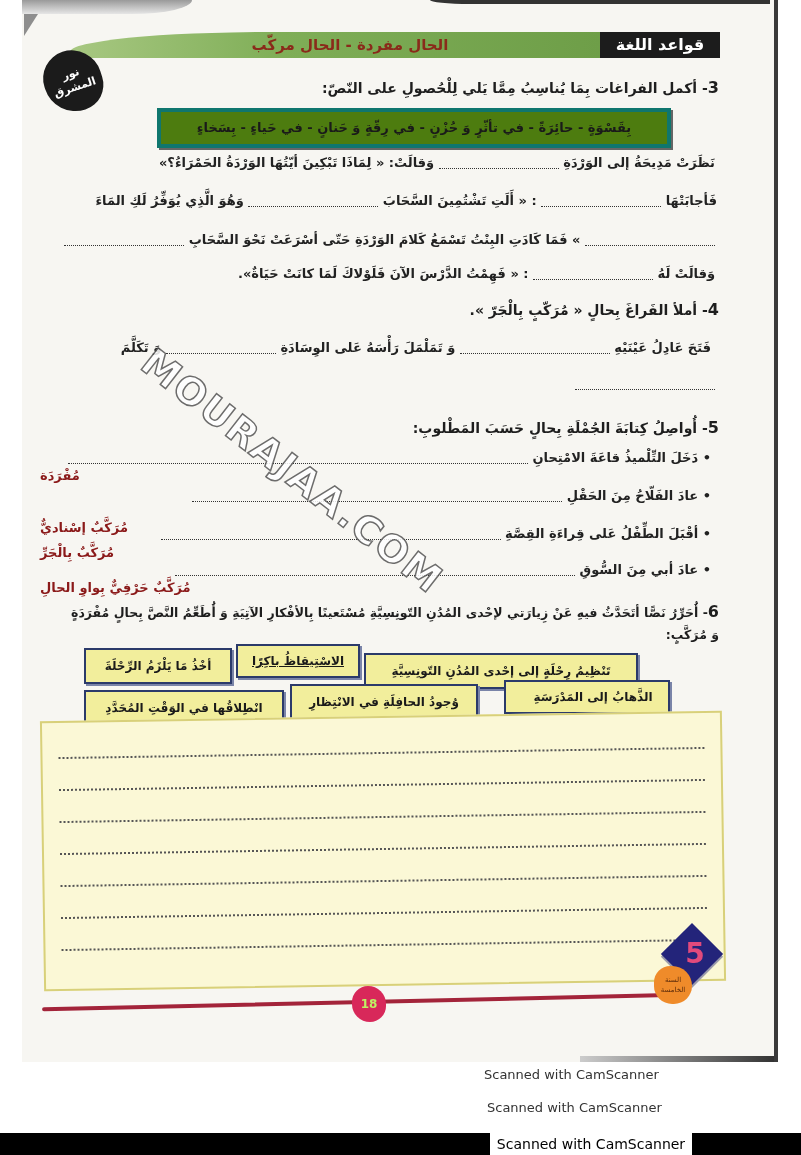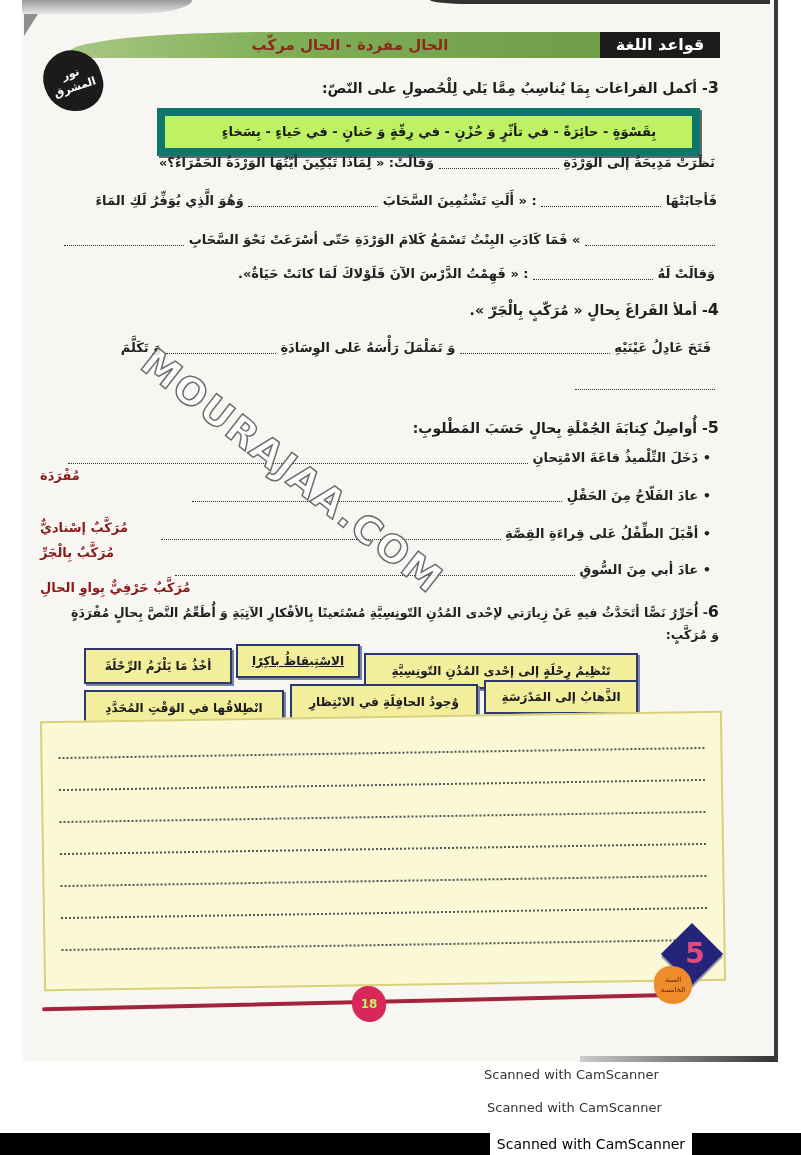--- a/index.html
+++ b/index.html
@@ -50,23 +50,23 @@
   }
   .q {
     position:absolute; direction:rtl; text-align:right;
     color:#1e1e1e; font-weight:bold; font-size:14px; white-space:nowrap;
   }
   .qnum { color:#1e1e1e; font-weight:bold; font-size:16px; }
   .line { position:absolute; direction:rtl; text-align:right; color:#222; font-size:13px; font-weight:bold; white-space:nowrap; }
   .dots { display:inline-block; border-bottom:1px dotted #333; height:10px; vertical-align:middle; }
   .word-bank {
     position:absolute; left:157px; top:108px; width:506px; height:32px;
-    background:#bef264; border:8px solid #0f766e;
+    background:#4d7c0f; border:4px solid #0f766e;
     box-shadow:2px 2px 0 #666;
-    direction:rtl; text-align:center; font-weight:bold; font-size:13px; line-height:32px; color:#1a1a1a;padding-left:21px;
+    direction:rtl; text-align:center; font-weight:bold; font-size:13px; line-height:32px; color:#1a1a1a;
   }
   .tag-red { color:#8b1a1a; font-weight:bold; font-size:13px; position:absolute; direction:rtl; white-space:nowrap; }
   .idea {
     position:absolute; background:#f2ee9c; border:2px solid #2b3a6a;
     box-shadow:2px 2px 0 #7a84a8;
     direction:rtl; text-align:center; font-weight:bold; font-size:12px; color:#1a1a1a;
     display:flex; align-items:center; justify-content:center;
   }
   .writing-box {
     position:absolute; left:42px; top:716px; width:678px; height:266px;
@@ -206,21 +206,21 @@
 
 <div class="q" style="right:82px; top:602px; font-size:12.5px;">
   <span class="qnum">6</span><span>- </span><span>أُحَرِّرُ نَصًّا أتَحَدَّثُ فيهِ عَنْ زِيارَتي لإحْدى المُدُنِ التّونِسِيَّةِ مُسْتَعينًا بِالأفْكارِ الآتِيَةِ وَ أُطَعِّمُ النَّصَّ بِحالٍ مُفْرَدَةٍ</span>
 </div>
 <div class="q" style="right:82px; top:627px; font-size:12.5px;">وَ مُرَكَّبٍ:</div>
 
 <div class="idea" style="left:364px; top:653px; width:270px; height:32px;">تَنْظِيمُ رِحْلَةٍ إلى إحْدى المُدُنِ التّونِسِيَّةِ</div>
 <div class="idea" style="left:236px; top:644px; width:120px; height:30px;text-decoration:underline;">الاسْتِيقاظُ باكِرًا</div>
 <div class="idea" style="left:84px; top:648px; width:144px; height:32px;">أخْذُ مَا يَلْزَمُ الرِّحْلَةَ</div>
 
-<div class="idea" style="left:484px; top:680px; width:150px; height:30px;">الذَّهابُ إلى المَدْرَسَةِ</div>
+<div class="idea" style="left:504px; top:680px; width:150px; height:30px;padding-left:12px;">الذَّهابُ إلى المَدْرَسَةِ</div>
 <div class="idea" style="left:290px; top:684px; width:184px; height:32px;">وُجودُ الحافِلَةِ في الانْتِظارِ</div>
 <div class="idea" style="left:84px; top:690px; width:196px; height:32px;">انْطِلاقُها في الوَقْتِ المُحَدَّدِ</div>
 
 <div class="writing-box">
   <div class="wline" style="top:34px;"></div>
   <div class="wline" style="top:66px;"></div>
   <div class="wline" style="top:98px;"></div>
   <div class="wline" style="top:130px;"></div>
   <div class="wline" style="top:162px;"></div>
   <div class="wline" style="top:194px;"></div>

